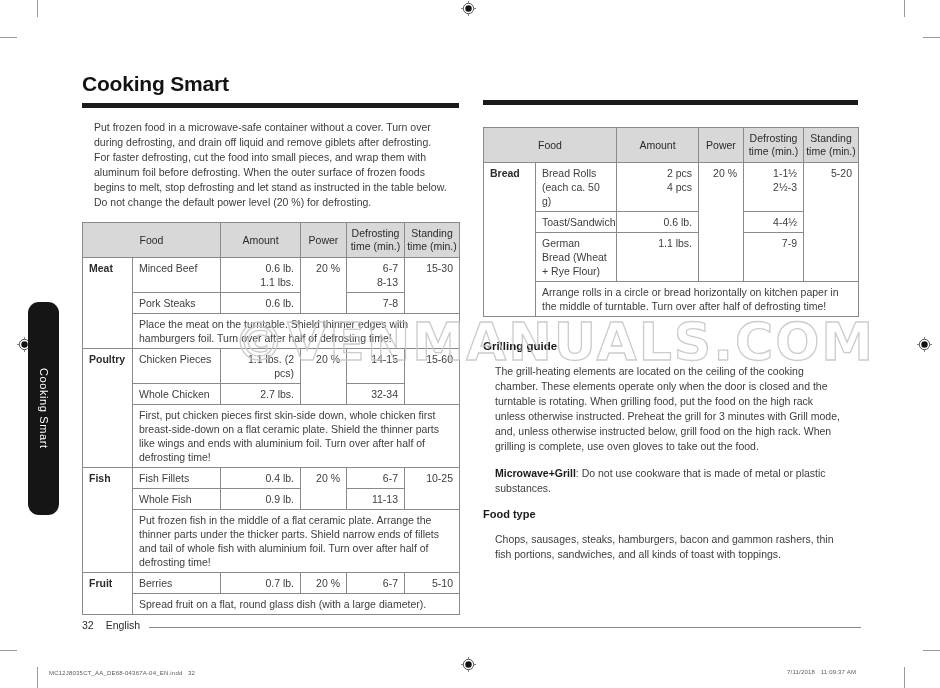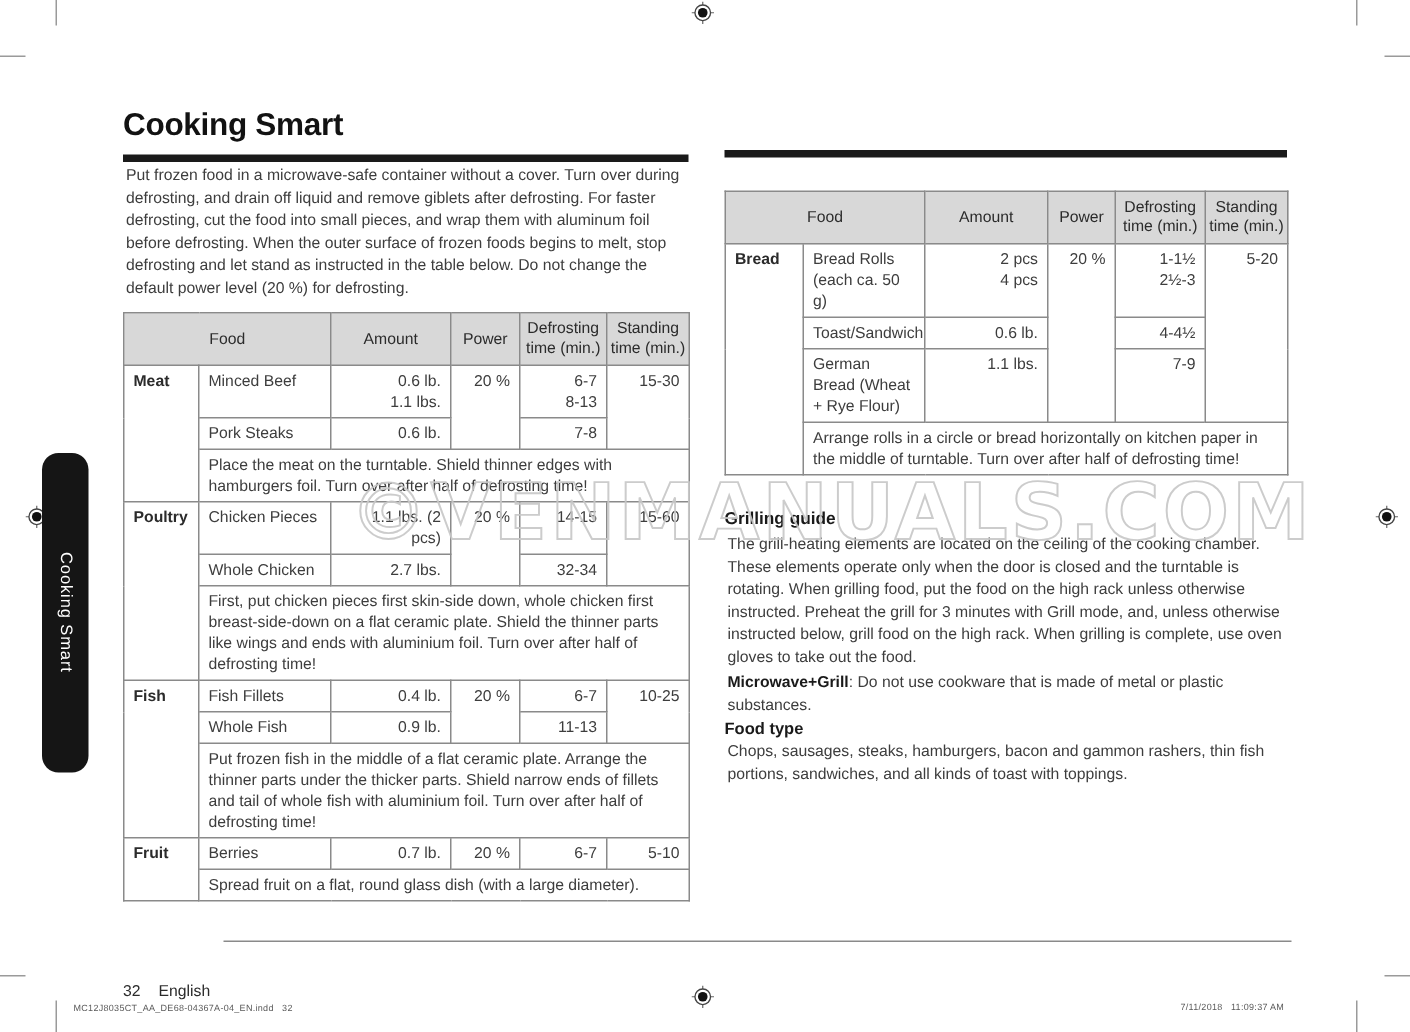--- a/index.html
+++ b/index.html
@@ -12,42 +12,42 @@
   
   .left-col  { position:absolute; left:82px;  top:72px;  width:377px; }
   .right-col { position:absolute; left:483px; top:100px; width:375px; }
 
   .page-title { font-size:21px; font-weight:700; color:#121212; margin:0; letter-spacing:-0.2px; }
   .title-rule   { height:5px; background:#1a1a1a; margin-top:7px; }
   .chapter-rule { height:5px; background:#1a1a1a; }
 
   .section-heading { font-size:11.5px; font-weight:700; color:#1a1a1a; margin:17px 0 4px 0; }
   .sub-heading     { font-size:11px;   font-weight:700; color:#1a1a1a; margin:2px 0 1px 0; }
-  .body-text { font-size:10.5px; line-height:15px; color:#3d3d3d; margin:2px; }
+  .body-text { font-size:10.5px; line-height:15px; color:#3d3d3d; margin:12px; }
   .body-text b { color:#1a1a1a; }
 
   
   table.cook {
     border-collapse:collapse; width:100%; table-layout:fixed;
     font-size:10.5px; color:#3d3d3d; margin-top:8px;
     border:1px solid #4d4d4d;
   }
   table.cook th, table.cook td { border:1px solid #8a8a8a; }
   table.cook th {
     background:#d8d8d8; font-weight:400; color:#2b2b2b;
     text-align:center; vertical-align:middle; padding:4px 2px; line-height:13px;
   }
   table.cook td { padding:3px 6px; line-height:14px; vertical-align:top; background:#fff; }
   td.cat  { font-weight:700; color:#2b2b2b;margin-top:44px; }
   td.num  { text-align:right; padding-left:2px; padding-right:2px; }
   td.mid  { vertical-align:middle; text-align:right; }
   td.note { padding:4px 8px; line-height:14.5px; }
 
   
-  .page-footer { position:absolute; left:82px; top:619px; font-size:10.5px; color:#2b2b2b;margin-top:36px; }
+  .page-footer { position:absolute; left:82px; top:619px; font-size:10.5px; color:#2b2b2b; }
   .page-footer .lang { margin-left:12px; }
   .footer-rule { position:absolute; left:149px; top:627px; width:712px; height:1px; background:#8a8a8a; }
 
   .print-tiny { position:absolute; font-size:6px; color:#5a5a5a; white-space:pre; letter-spacing:0.2px; }
   .print-file { left:49px;  top:670px; }
   .print-time { left:787px; top:669px; }
 
   
   .trim-v { position:absolute; width:1px;  background:#9a9a9a; }
   .trim-h { position:absolute; height:1px; background:#9a9a9a; }

